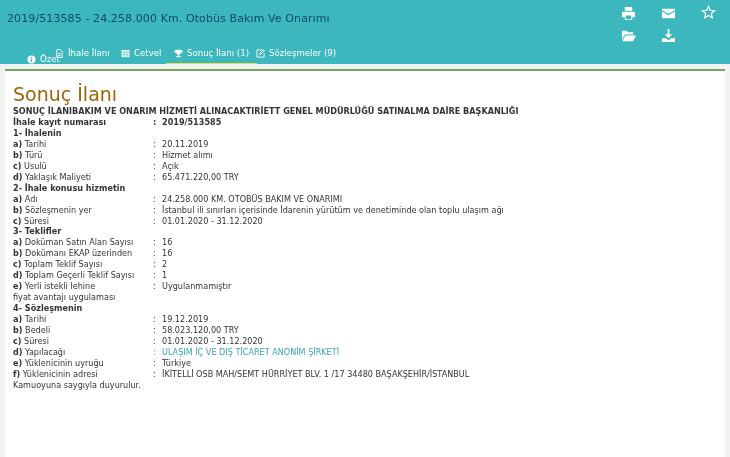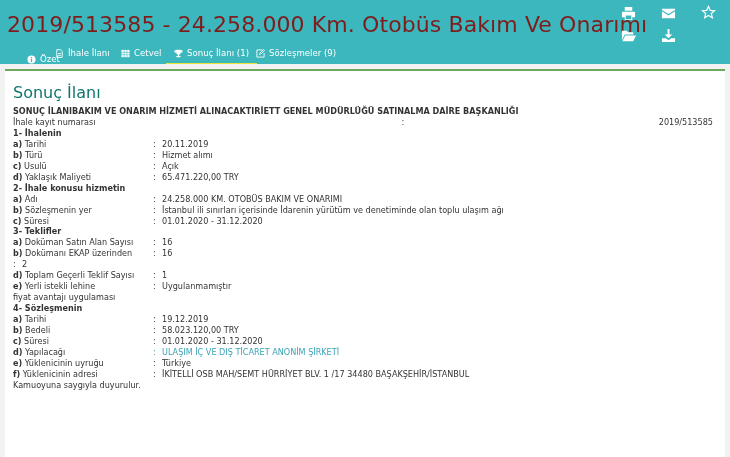--- a/index.html
+++ b/index.html
@@ -5,21 +5,21 @@
   * { box-sizing: border-box; margin: 0; padding: 0; }
   html, body { width: 730px; height: 457px; overflow: hidden; background: #ffffff; }
   body { font-family: "DejaVu Sans", "Liberation Sans", sans-serif; color: #333; position: relative; }
 
   .header {
     position: absolute; left: 0; top: 0; width: 730px; height: 64px;
     background: #3bb7bd;
   }
   .title {
     position: absolute; left: 7px; top: 12px;
-    font-size: 22px; color: #7f1d1d; font-weight: normal; letter-spacing: 0.1px;
+    font-size: 11px; color: #0c4a6e; font-weight: normal; letter-spacing: 0.1px;
     white-space: nowrap;
   }
   .actions { position: absolute; top: 0; left: 0; }
   .act {
     position: absolute; width: 18px; height: 16px; cursor: pointer;
     display: flex; align-items: center; justify-content: center;
   }
   .act svg { width: 15px; height: 15px; fill: #ffffff; }
 
   .tabs { position: absolute; left: 0; top: 42px; height: 22px; width: 730px; }
@@ -36,31 +36,31 @@
 
   .panel-wrap {
     position: absolute; left: 0; top: 64px; width: 730px; height: 393px;
     background: #f2f2f2;
   }
   .panel {
     position: absolute; left: 5px; top: 5px; width: 720px; height: 400px;
     background: #ffffff; border-top: 2px solid #6ea85a;
   }
   .panel-title {
-    position: absolute; left: 8px; top: 12px; font-size: 16px; color: #0f766e;
+    position: absolute; left: 8px; top: 12px; font-size: 19px; color: #a16207;
   }
   .doc {
     position: absolute; left: 8px; top: 35px; width: 700px;
     font-size: 8.1px; line-height: 10.95px; color: #333;
   }
   .row { display: flex; white-space: nowrap; }
   .row .k { width: 140px; flex: 0 0 140px; }
   .row .sep { width: 9px; flex: 0 0 9px; }
   .row .v { }
-  .bold { font-weight: normal; justify-content: space-between; }
+  .bold { font-weight: bold; }
   .heading { font-weight: bold; white-space: nowrap; }
   .link { color: #3aa4b5; cursor: pointer; }
   .plain { white-space: nowrap; }
 </style>
 </head>
 <body>
 
 <div class="header">
   <h1 class="title">2019/513585 - 24.258.000 Km. Otobüs Bakım Ve Onarımı</h1>
 
@@ -203,20 +203,21 @@
         <span class="k"><b>a)</b> <span>Doküman Satın Alan Sayısı</span></span>
         <span class="sep">:</span>
         <span class="v">16</span>
       </div>
       <div class="row">
         <span class="k"><b>b)</b> <span>Dokümanı EKAP üzerinden</span></span>
         <span class="sep">:</span>
         <span class="v">16</span>
       </div>
       <div class="row">
+        <span class="k"><b>c)</b> <span>Toplam Teklif Sayısı</span></span>
         <span class="sep">:</span>
         <span class="v">2</span>
       </div>
       <div class="row">
         <span class="k"><b>d)</b> <span>Toplam Geçerli Teklif Sayısı</span></span>
         <span class="sep">:</span>
         <span class="v">1</span>
       </div>
       <div class="row">
         <span class="k"><b>e)</b> <span>Yerli istekli lehine</span></span>

